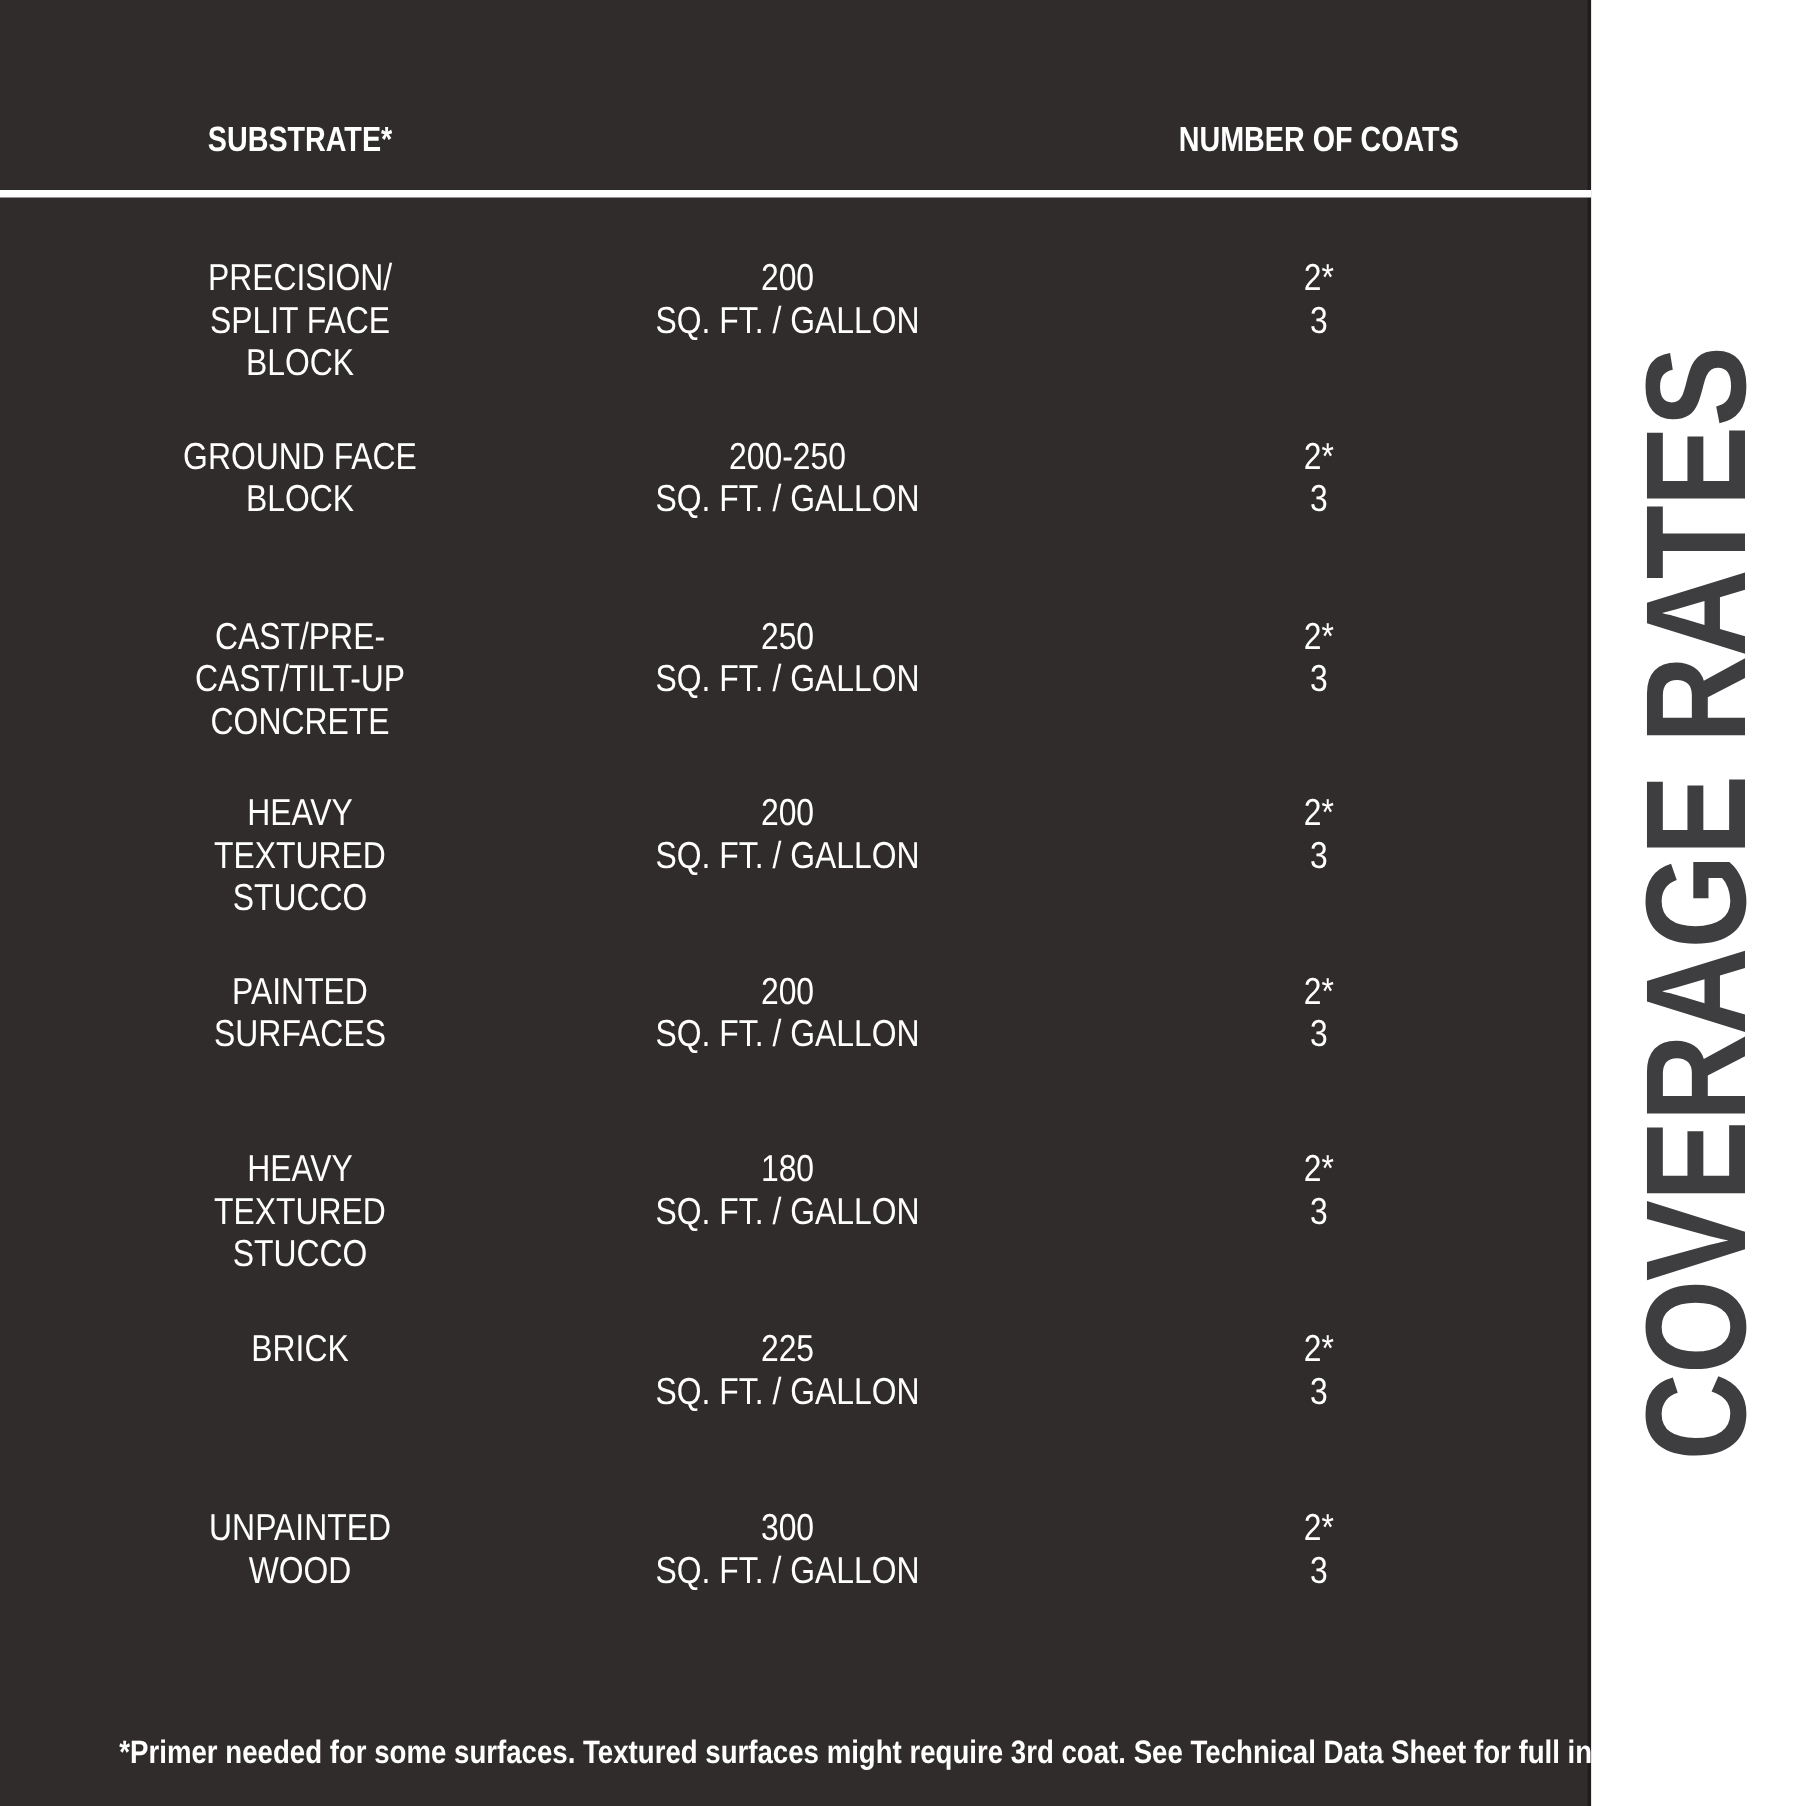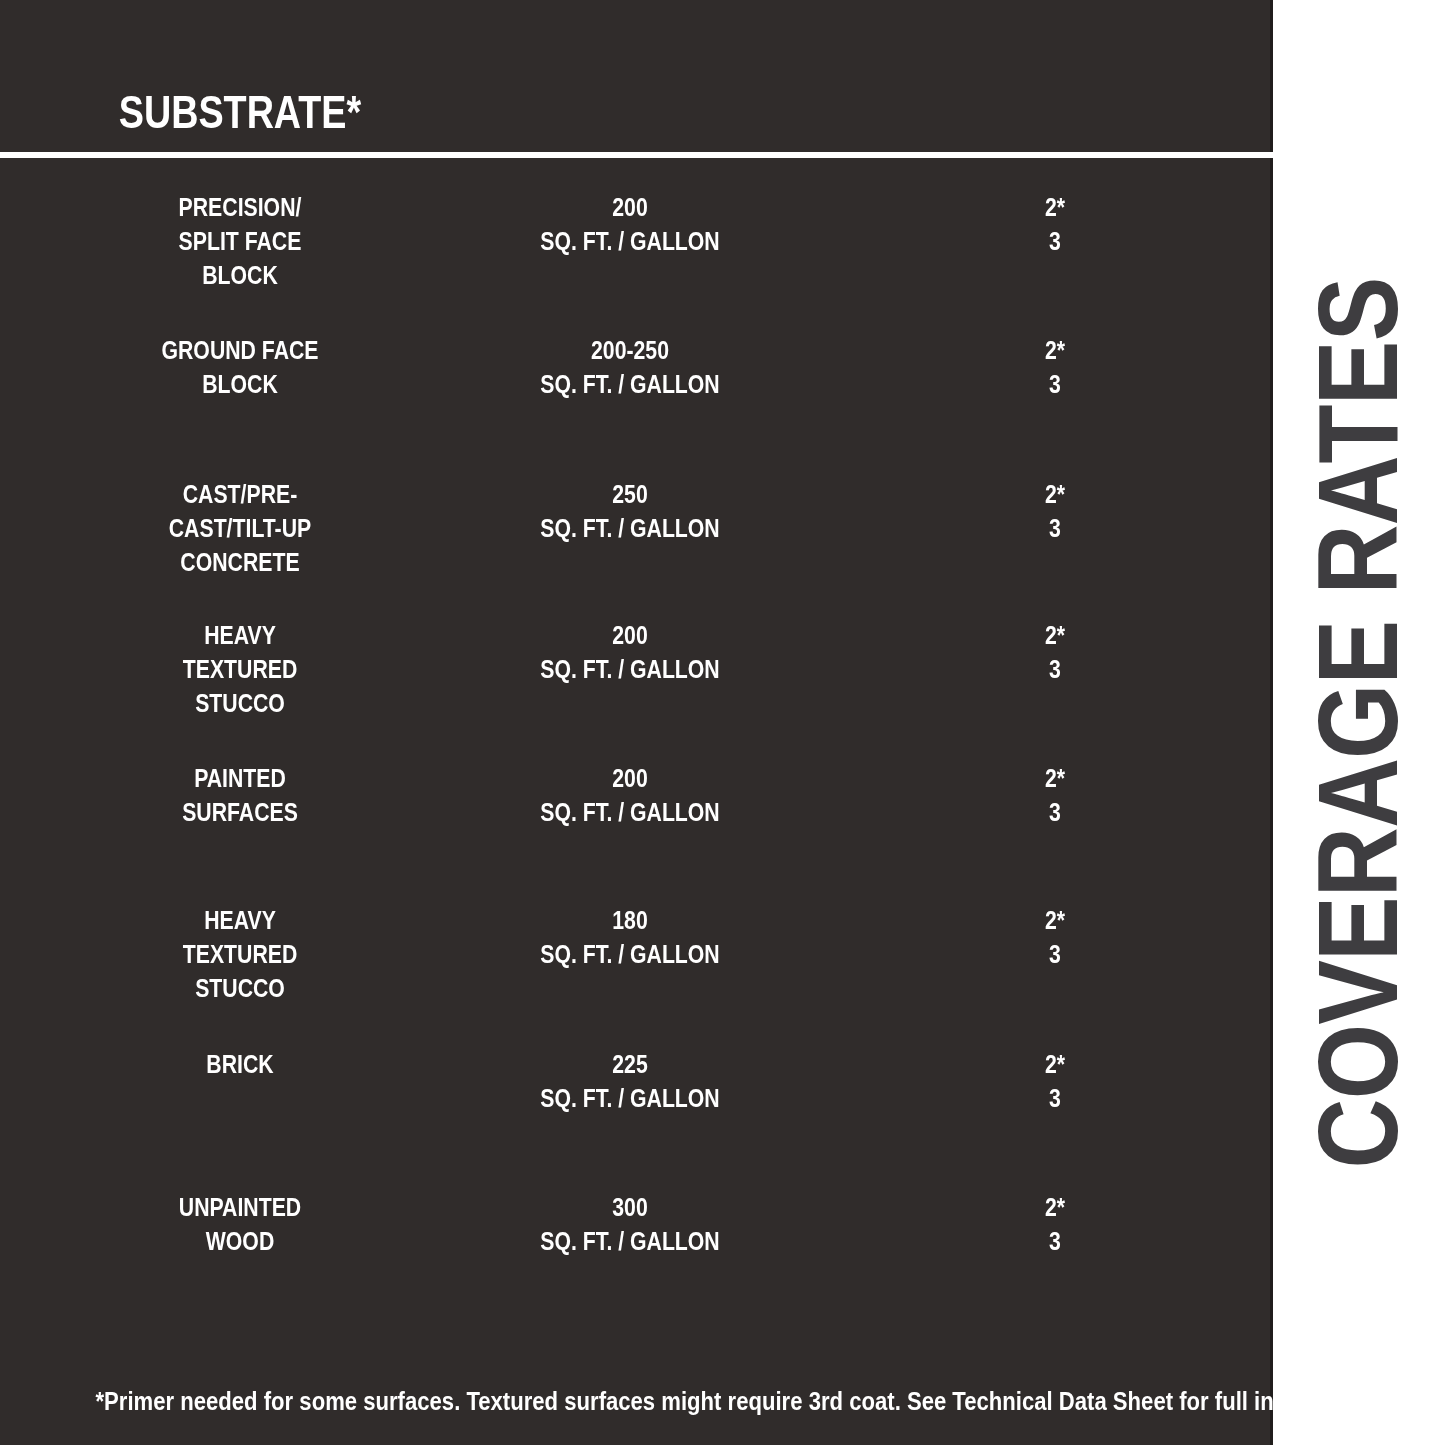--- a/index.html
+++ b/index.html
@@ -25,39 +25,39 @@
   .panel {
     position: absolute; left: 0; top: 0;
     width: 1273px; height: 1445px;
     background: var(--panel-bg);
     border-right: 3px solid #201d1c;
     color: var(--panel-text);
   }
   .hdr-cell {
     position: absolute; top: 88px; height: 50px;
     text-align: center;
-    font-weight: bold; font-size: 46px; line-height: 48px;
+    font-weight: bold; font-size: 28px; line-height: 48px;
     white-space: nowrap;
     color: var(--panel-text);
   }
   .hdr-cell .cond { display: block; }
   .col1 { left: 40px;  width: 400px; }
   .col2 { left: 440px; width: 380px; }
   .col3 { left: 855px; width: 400px; }
   .cond { transform: scaleX(0.82); transform-origin: 50% 50%; }
   .sep {
     position: absolute; left: 0; top: 152px;
     width: 1273px; height: 6px;
     background: var(--rule-color);
   }
   .row { position: absolute; left: 0; width: 1273px; }
   .cell {
-    position: absolute; top: 0;
+    position: absolute; top: 16px;
     text-align: center;
-    font-weight: bold; font-size: 25px; line-height: 34px;
+    font-weight: normal; font-size: 30px; line-height: 34px;
     color: var(--panel-text);
   }
   .cell .line { transform: scaleX(0.85); transform-origin: 50% 50%; white-space: nowrap; }
   .footnote {
     position: absolute; left: 0; top: 1384px;
     width: 1273px;
     text-align: center;
     font-weight: bold; font-size: 26px; line-height: 34px;
     transform: scaleX(0.85); transform-origin: 50% 50%;
     white-space: nowrap;
@@ -87,20 +87,23 @@
 </head>
 <body>
 
 <div class="page">
 
   <div class="panel">
 
     <div class="hdr-cell col1">
       <span class="cond">SUBSTRATE*</span>
     </div>
+    <div class="hdr-cell col3">
+      <span class="cond">NUMBER OF COATS</span>
+    </div>
 
     <div class="sep"></div>
 
     <div id="table-body">
         <div class="row" style="top: 190px;">
           <div class="cell col1">
             <div class="line">PRECISION/</div>
             <div class="line">SPLIT FACE</div>
             <div class="line">BLOCK</div>
           </div>

